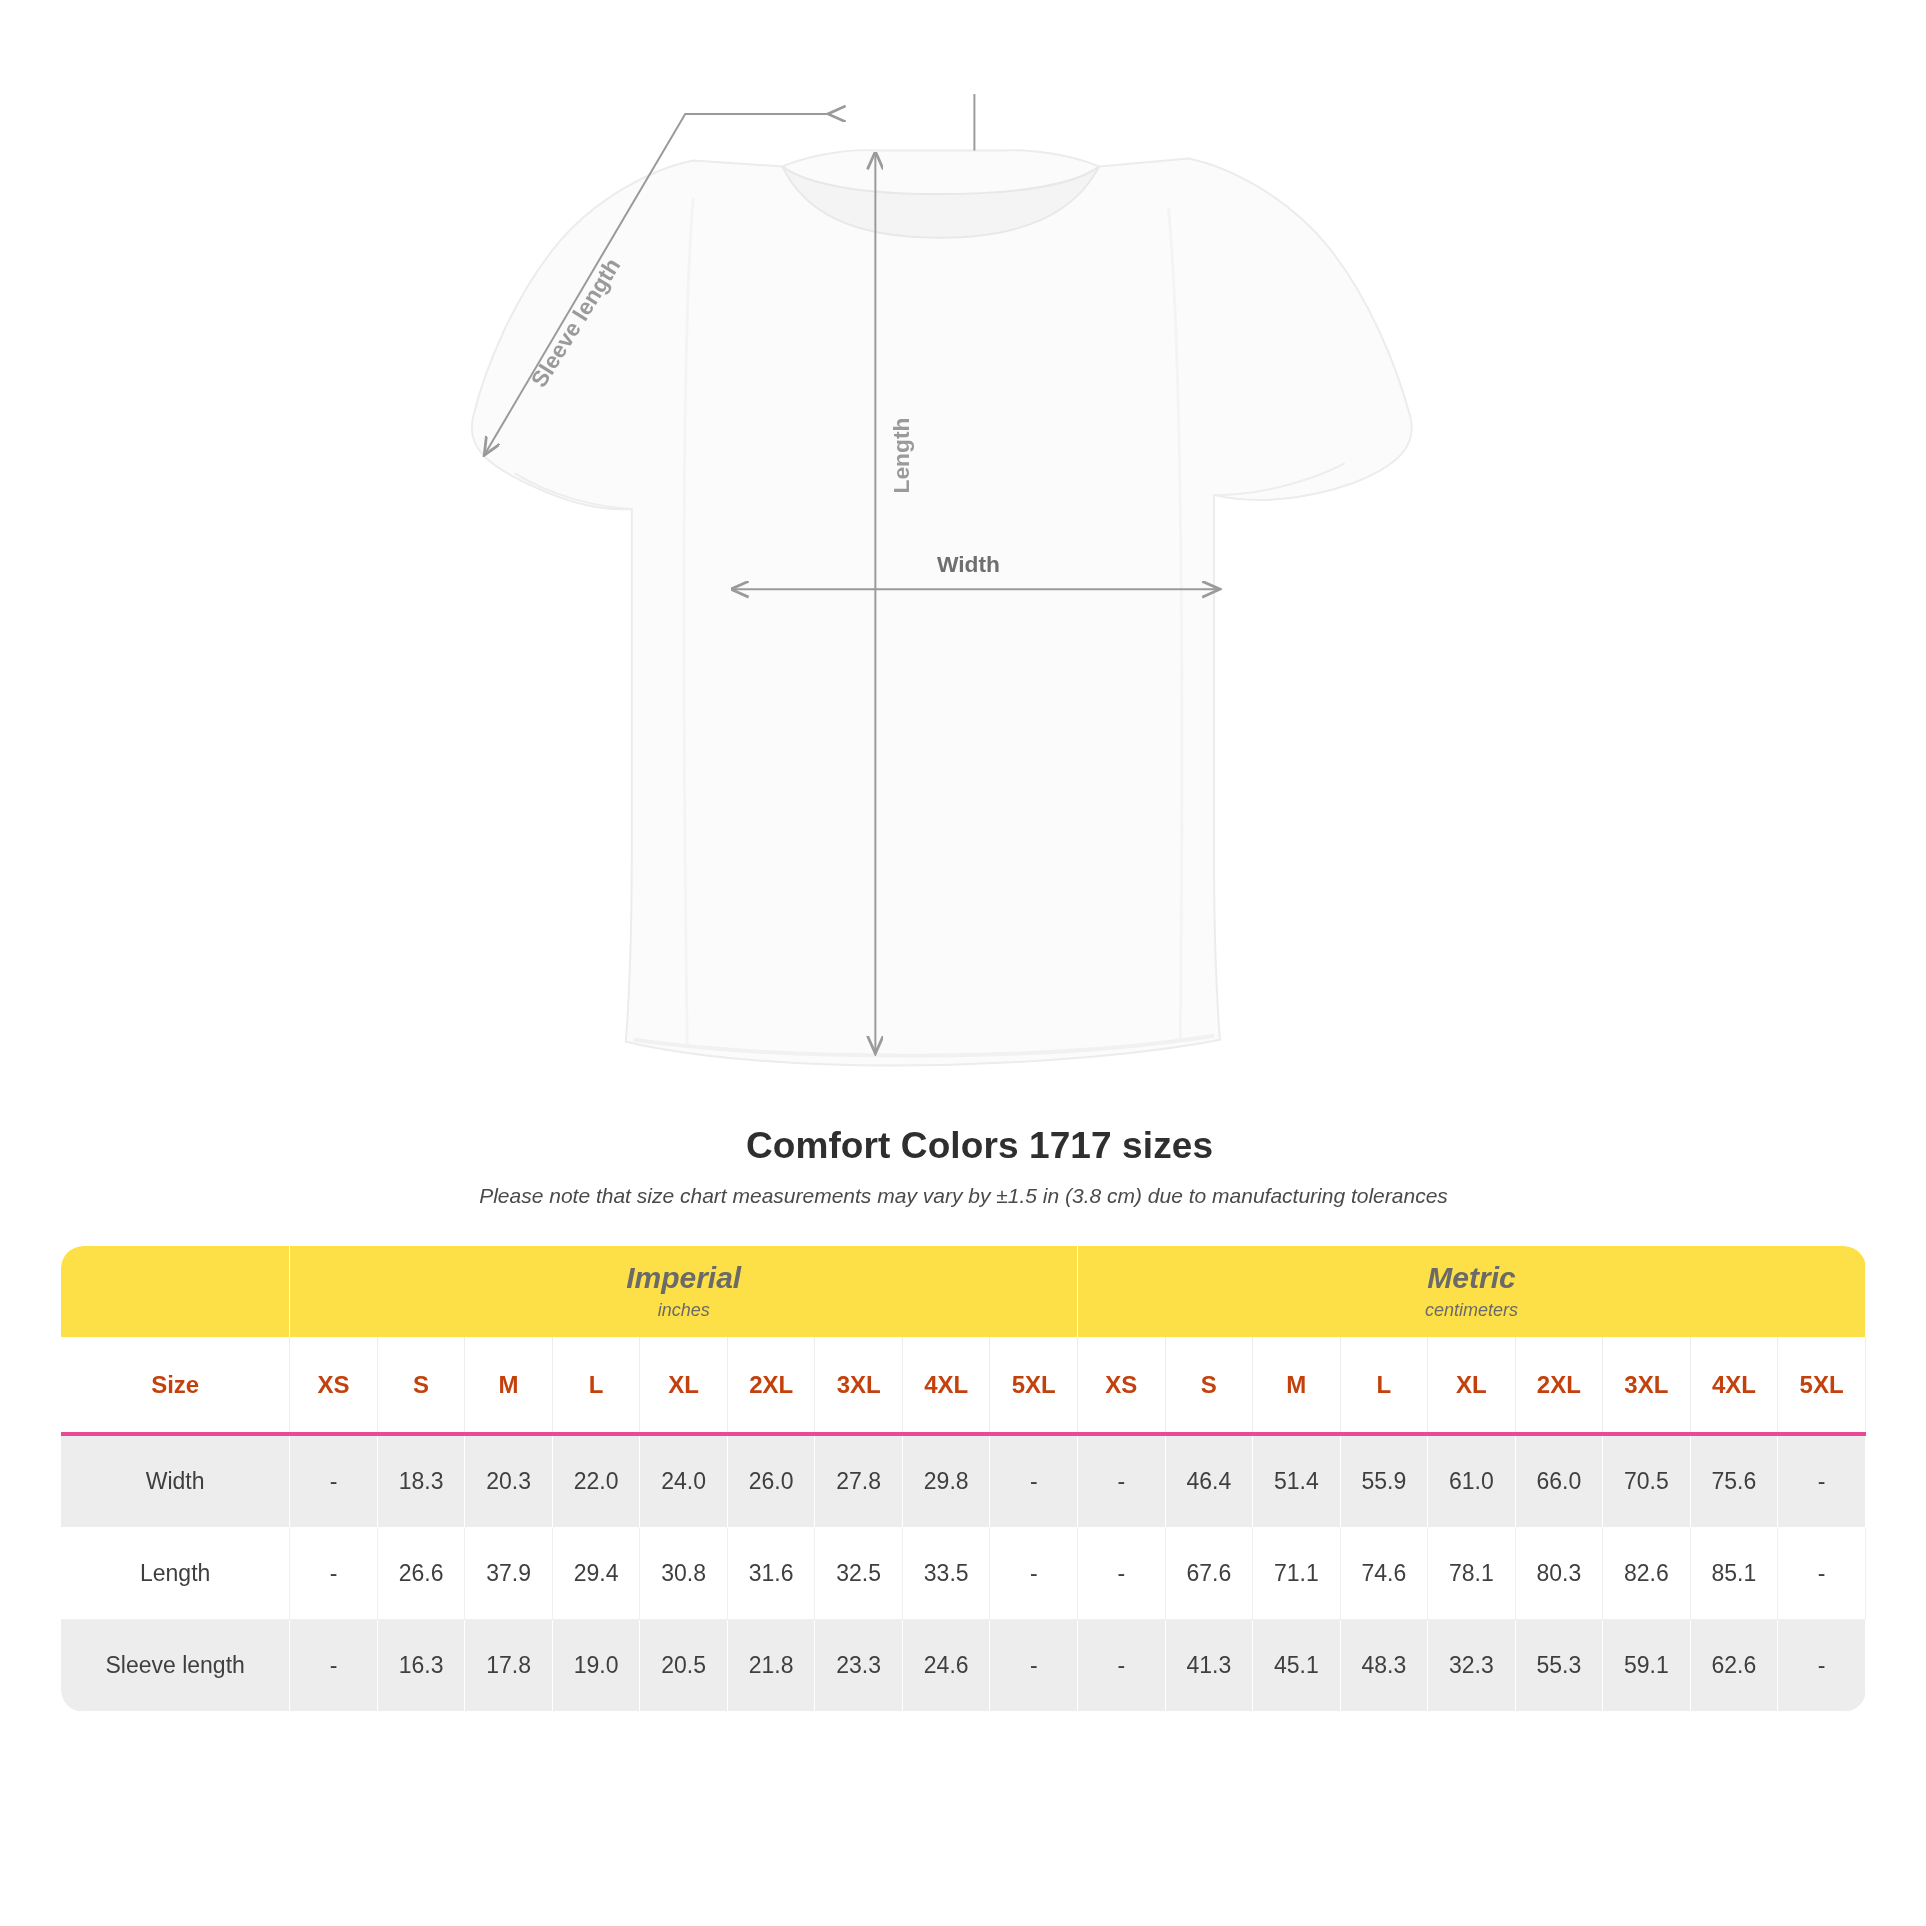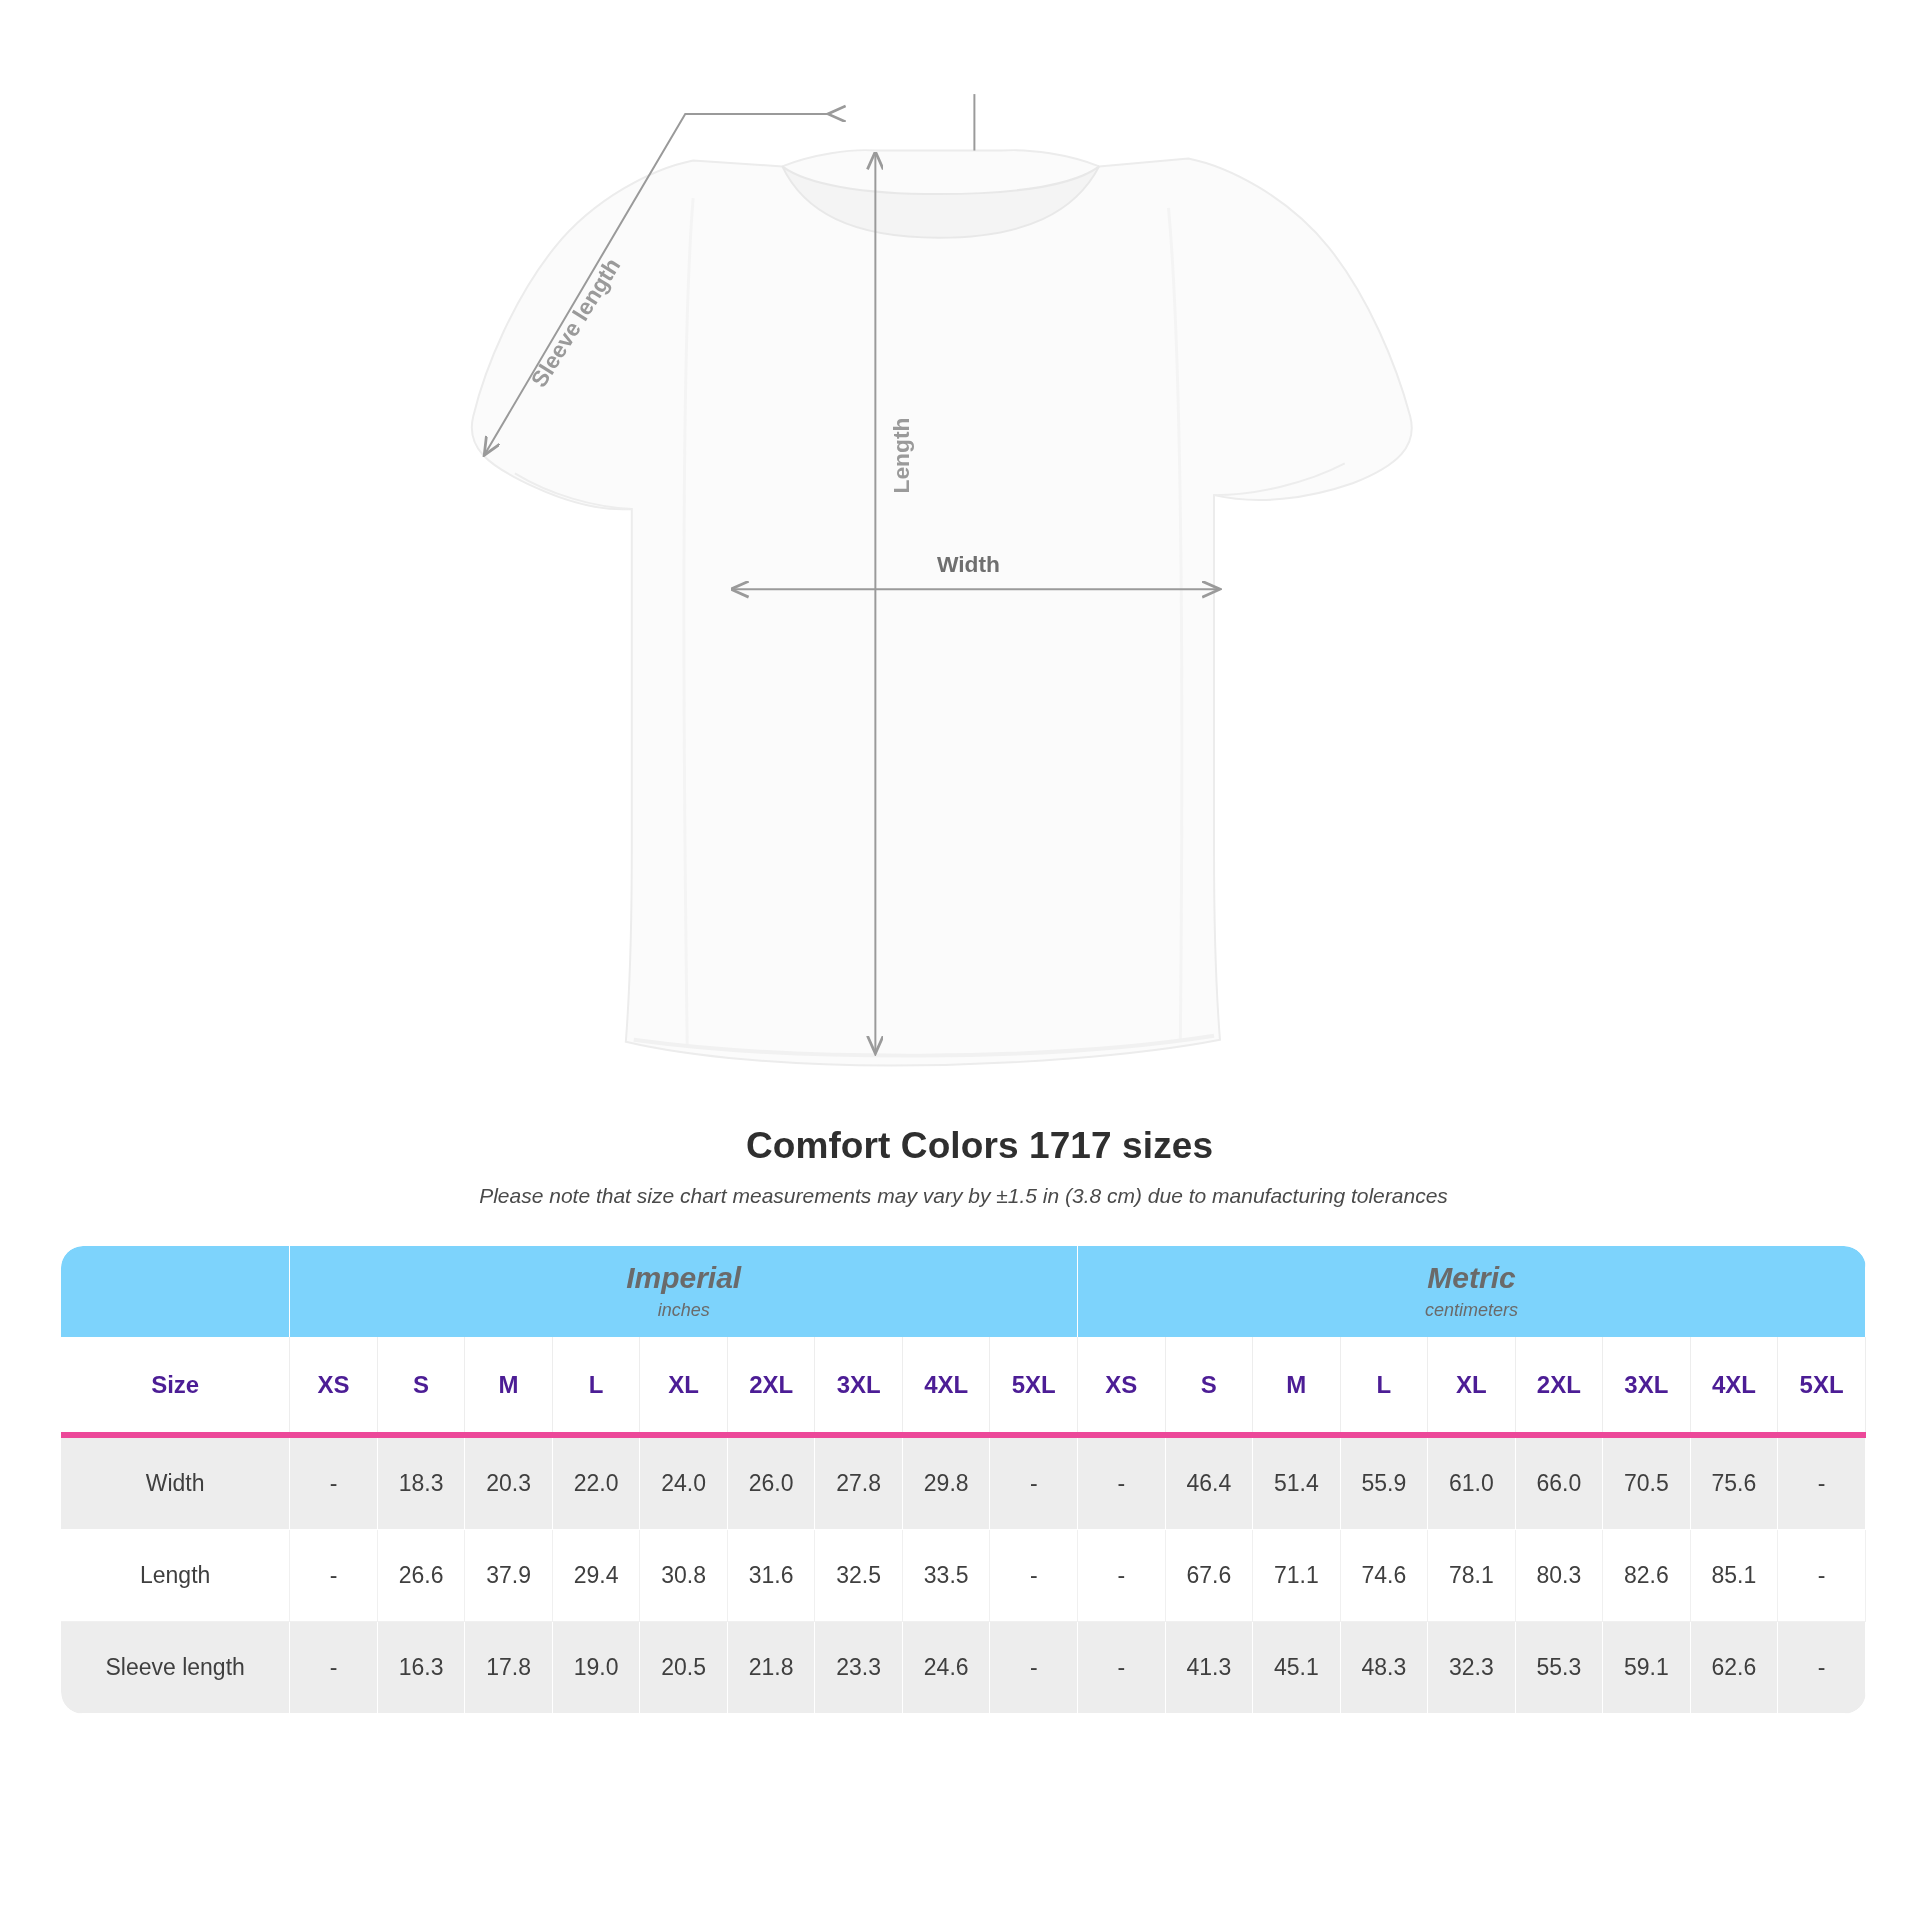--- a/index.html
+++ b/index.html
@@ -68,44 +68,44 @@
     text-align: center;
     font-size: 23px;
     color: #3f3f3f;
     font-weight: normal;
     padding: 0;
     height: 91px;
     vertical-align: middle;
     border-right: 1px solid #ffffff;
   }
   .unitrow th {
-    background: #7dd3fc;
+    background: #fde047;
     height: 129px;
   }
   .unit-name {
     font-size: 30px;
     font-style: italic;
     font-weight: bold;
     color: #6a6a6a;
     line-height: 1.25;
   }
   .unit-sub {
     font-size: 18px;
     font-style: italic;
     color: #6a6a6a;
     font-weight: normal;
     line-height: 1.5;
   }
   tr.header-row th {
     background: #ffffff;
     font-weight: bold;
     font-size: 24px;
-    color: #4c1d95;
+    color: #c2410c;
     height: 95px;
-    border-bottom: 6px solid #ec4899;
+    border-bottom: 4px solid #ec4899;
     border-right: 1px solid #ededed;
   }
   tr.header-row th.label-col {
     font-size: 24px;
   }
   tr.data-row td {
     border-bottom: 1px solid #f0f0f0;
     border-right: 1px solid #f0f0f0;
   }
   tr.data-row.shaded td {

